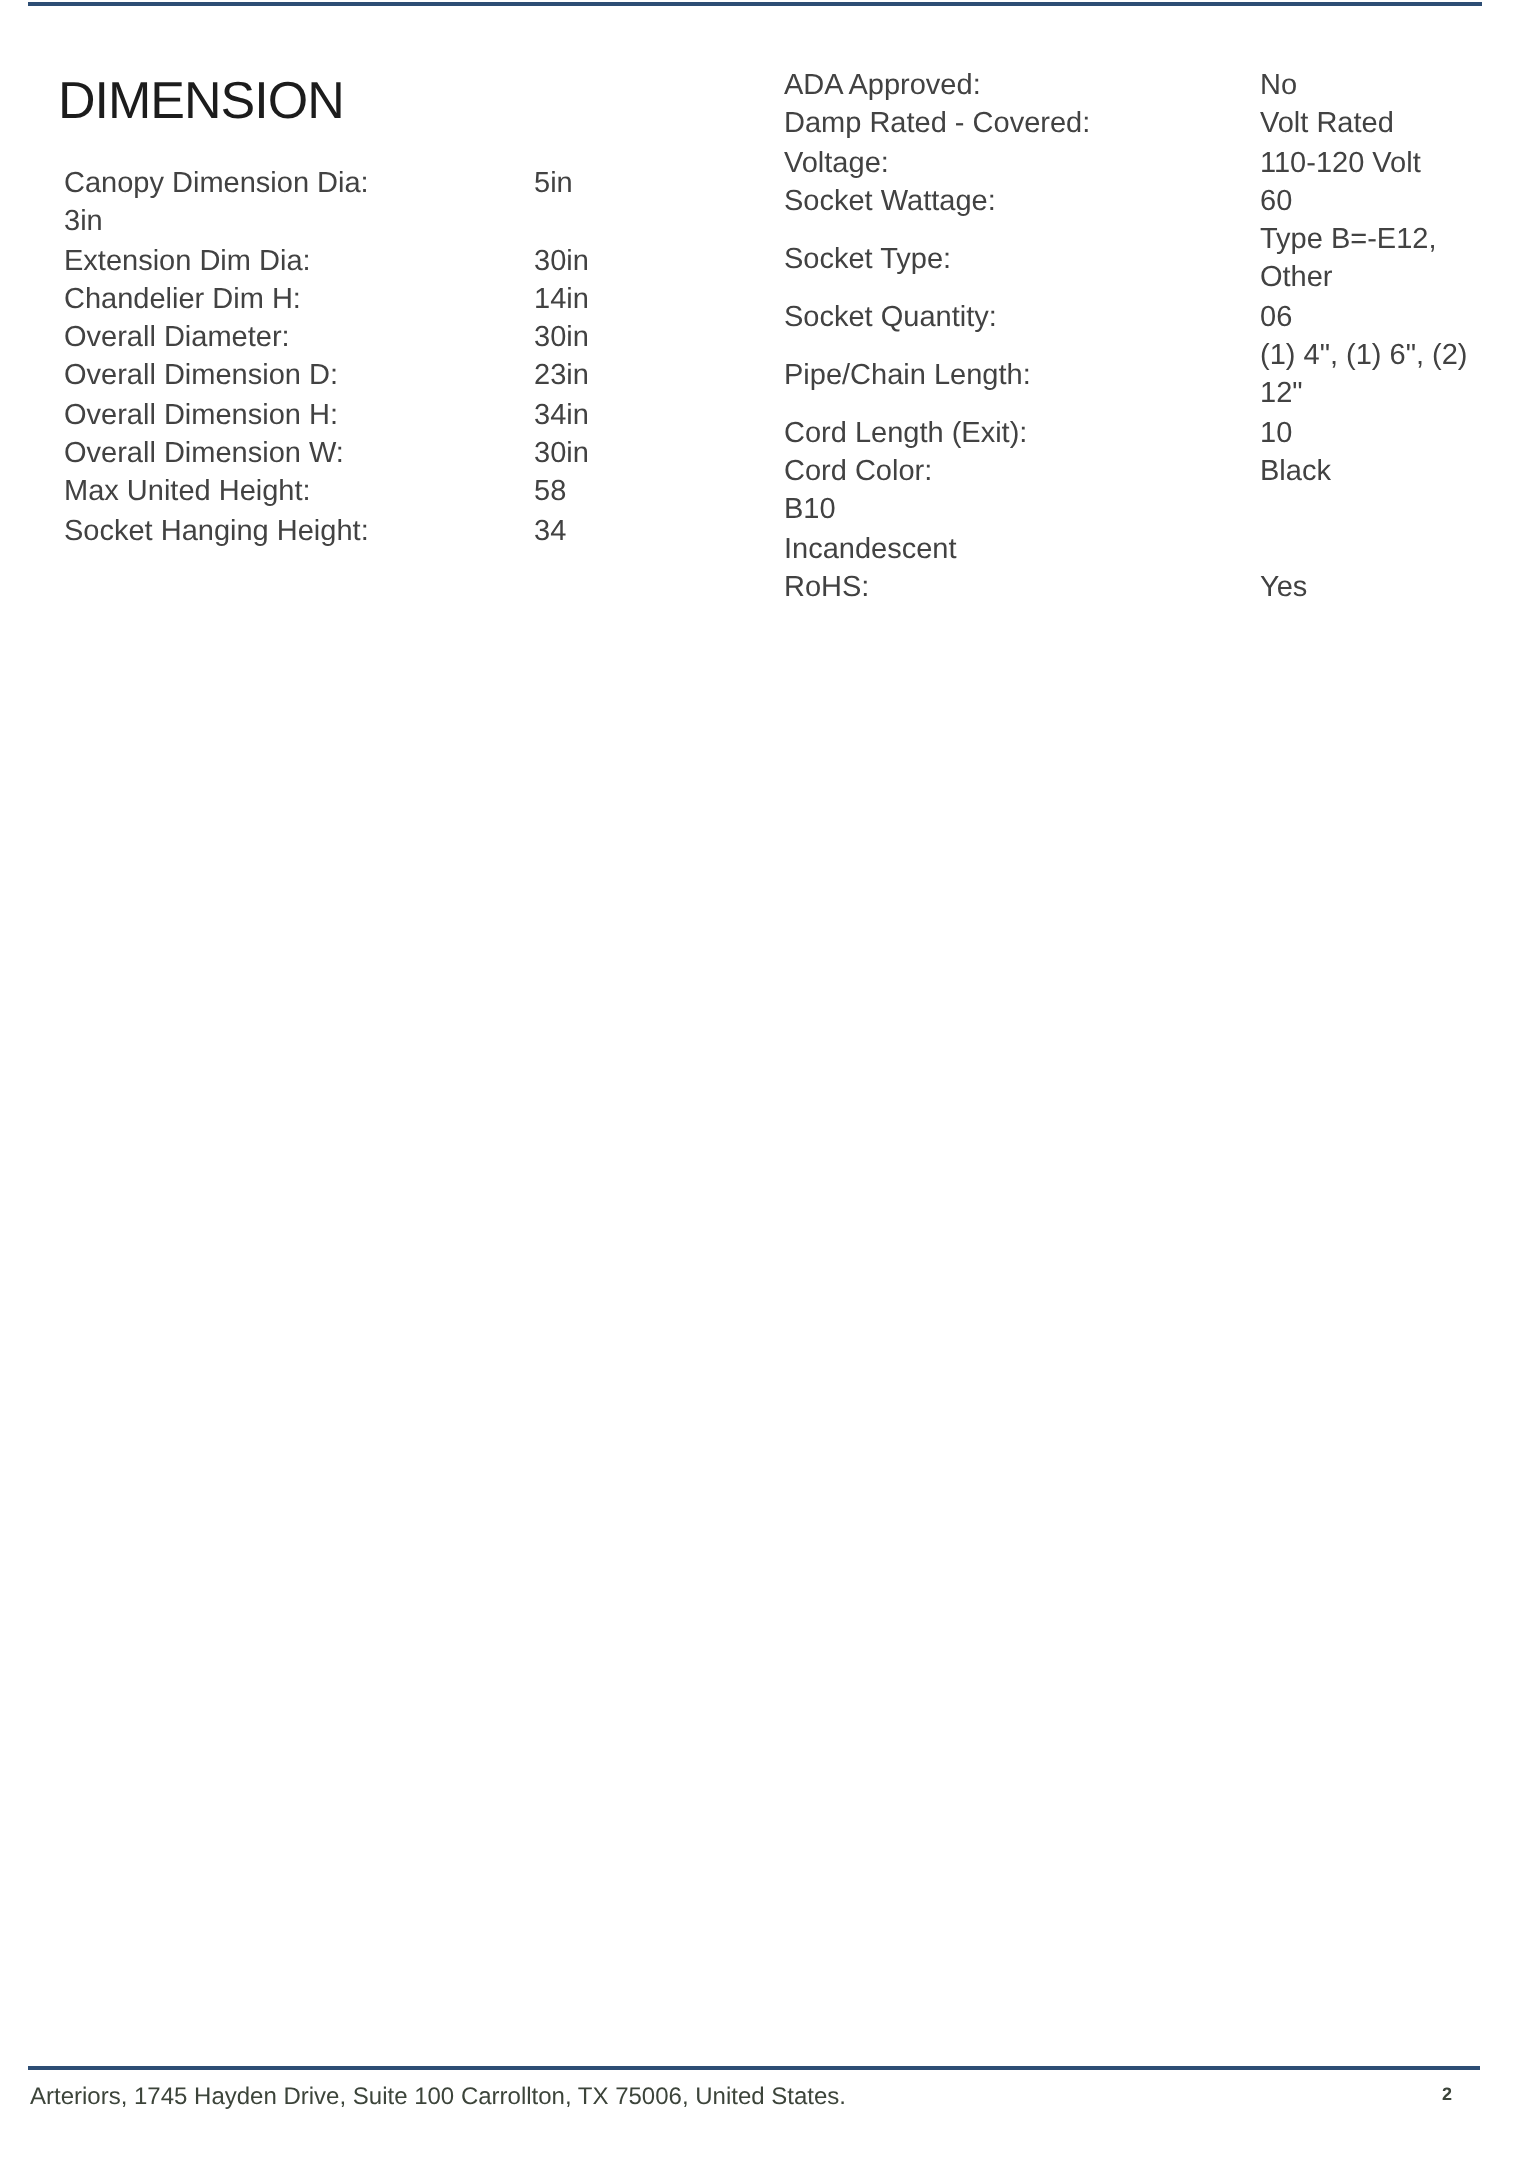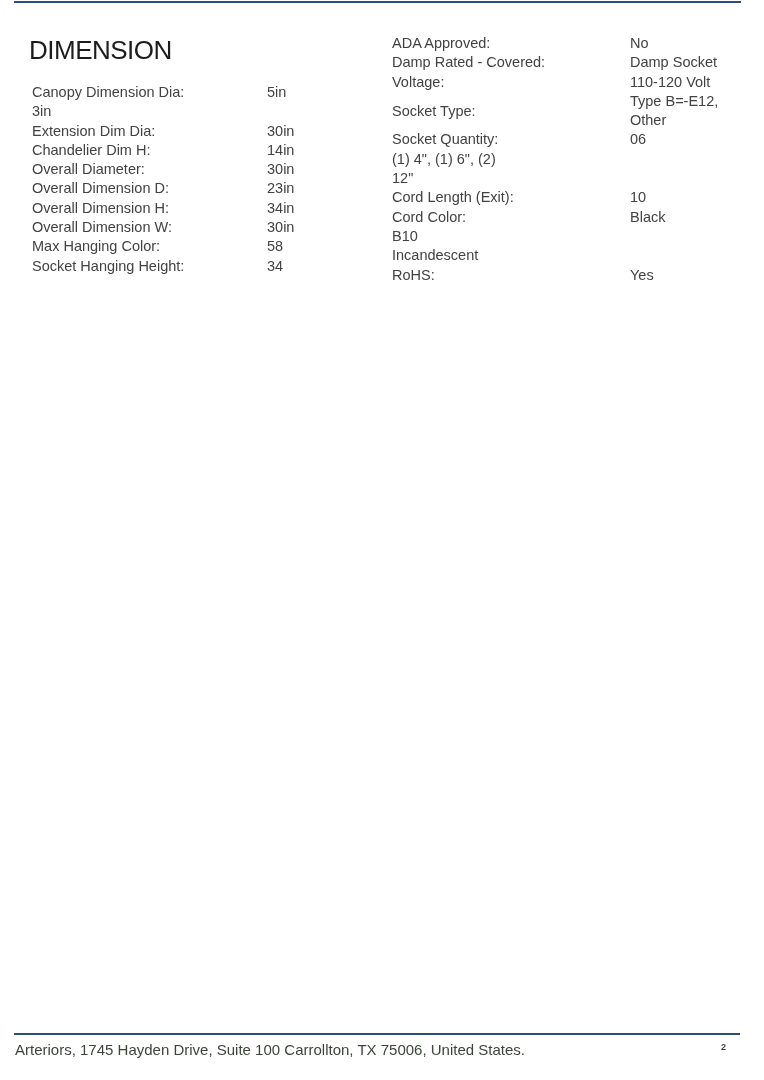--- a/index.html
+++ b/index.html
@@ -38,21 +38,21 @@
   .left-col { left: 32px; top: 83px; width: 334px; }
   .right-col { left: 392px; top: 34px; width: 360px; }
   .spec-row { display: flex; align-items: center; }
   .spec-label { flex: 0 0 235px; }
   .right-col .spec-label { flex: 0 0 238px; }
   .spec-value { flex: 1 1 auto; white-space: pre-line; }
   .footer-address {
     position: absolute;
     left: 15px;
     top: 1041px;
-    font-size: 15px;
+    font-size: 12px;
     color: #3c443a;
   }
   .footer-page {
     position: absolute;
     left: 721px;
     top: 1042px;
     font-size: 9px;
     font-weight: 700;
     color: #3c443a;
   }
@@ -100,60 +100,65 @@
     <div class="spec-label">Overall Dimension H:</div>
     <div class="spec-value">34in</div>
   </div>
 
   <div class="spec-row">
     <div class="spec-label">Overall Dimension W:</div>
     <div class="spec-value">30in</div>
   </div>
 
   <div class="spec-row">
-    <div class="spec-label">Max Hanging Color:</div>
+    <div class="spec-label">Max United Height:</div>
     <div class="spec-value">58</div>
   </div>
 
   <div class="spec-row">
     <div class="spec-label">Socket Hanging Height:</div>
     <div class="spec-value">34</div>
   </div>
 </div>
 
   <div class="col right-col" id="right-col">
   <div class="spec-row">
     <div class="spec-label">ADA Approved:</div>
     <div class="spec-value">No</div>
   </div>
 
   <div class="spec-row">
     <div class="spec-label">Damp Rated - Covered:</div>
-    <div class="spec-value">Damp Socket</div>
+    <div class="spec-value">Volt Rated</div>
   </div>
 
   <div class="spec-row">
     <div class="spec-label">Voltage:</div>
     <div class="spec-value">110-120 Volt</div>
   </div>
 
+  <div class="spec-row">
+    <div class="spec-label">Socket Wattage:</div>
+    <div class="spec-value">60</div>
+  </div>
 
   <div class="spec-row">
     <div class="spec-label">Socket Type:</div>
     <div class="spec-value">Type B=-E12,
 Other</div>
   </div>
 
   <div class="spec-row">
     <div class="spec-label">Socket Quantity:</div>
     <div class="spec-value">06</div>
   </div>
 
 
   <div class="spec-row">
+    <div class="spec-label">Pipe/Chain Length:</div>
     <div class="spec-value">(1) 4", (1) 6", (2)
 12"</div>
   </div>
 
 
   <div class="spec-row">
     <div class="spec-label">Cord Length (Exit):</div>
     <div class="spec-value">10</div>
   </div>
 

